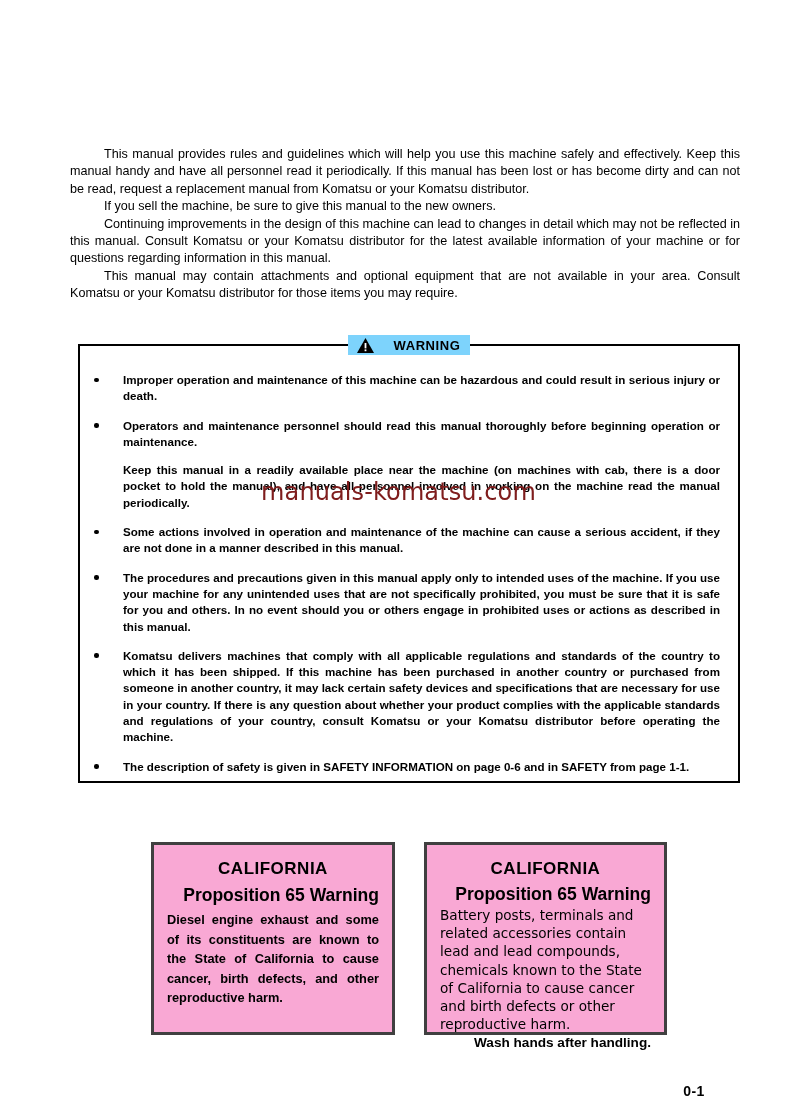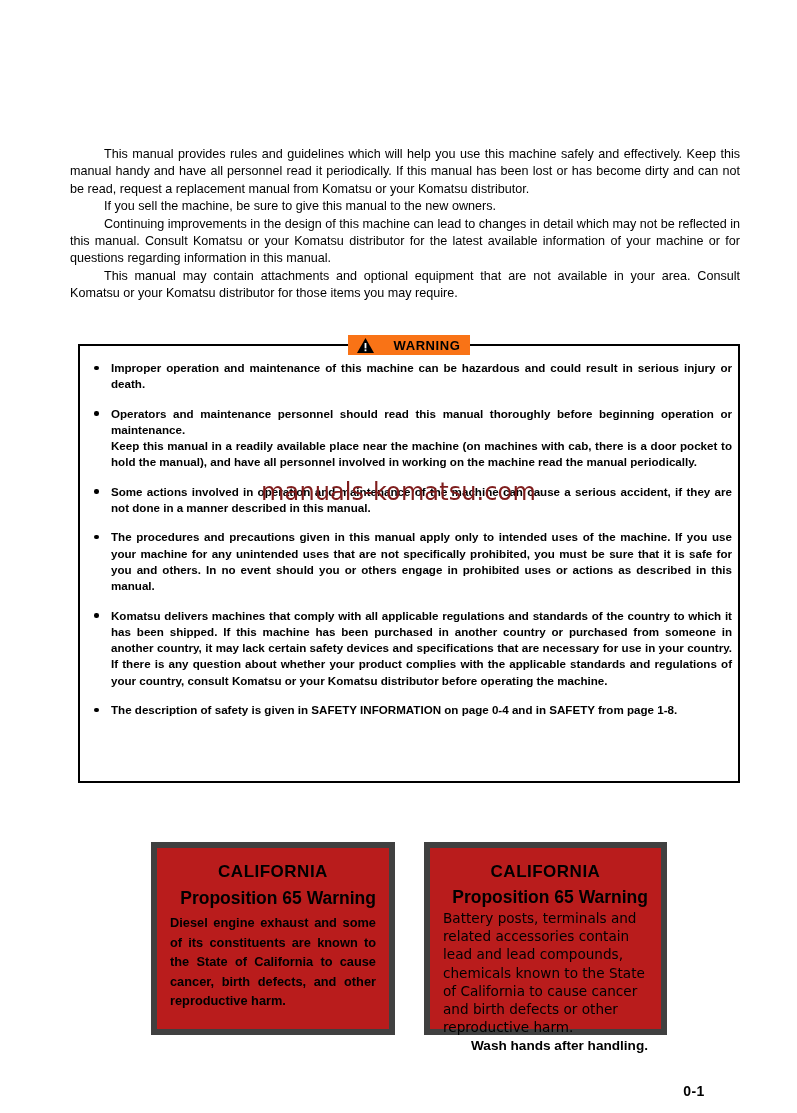--- a/index.html
+++ b/index.html
@@ -74,21 +74,21 @@
     left: 78px;
     top: 335px;
     width: 662px;
     height: 20px;
     display: flex;
     align-items: center;
     justify-content: center;
     gap: 0;
   }
   .warning-header-inner {
-    background: #f97316;
+    background: #7dd3fc;
     padding: 0 9px;
     display: flex;
     align-items: center;
     gap: 19px;
     height: 20px;
   }
   .warn-triangle {
     display: block;
   }
   .warning-label {
@@ -115,21 +115,21 @@
   .warn-bullet {
     position: absolute;
     left: 2px;
     top: 5.5px;
     width: 4.5px;
     height: 4.5px;
     background: #000;
     border-radius: 50%;
   }
   .warn-para {
-    margin: 0;
+    margin: 12px;
     text-align: justify;
     text-justify: inter-word;
   }
   .warn-para.nojust { text-align: left; }
 
   
   .watermark {
     position: absolute;
     left: 0;
     top: 478px;
@@ -138,23 +138,23 @@
     font-size: 24px;
     font-family: "DejaVu Sans", sans-serif;
     color: #7f1d1d;
     letter-spacing: 0.1px;
     pointer-events: none;
   }
 
   
   .ca-box {
     position: absolute;
-    border: 6px solid #404040;
+    border: 3px solid #404040;
     box-sizing: border-box;
-    background: #b91c1c;
+    background: #f9a8d4;
   }
   .ca-left {
     left: 151px;
     top: 842px;
     width: 244px;
     height: 193px;
   }
   .ca-right {
     left: 424px;
     top: 842px;
@@ -261,21 +261,21 @@
     <div class="warn-item">
       <span class="warn-bullet"></span>
       <p class="warn-para">The procedures and precautions given in this manual apply only to intended uses of the machine. If you use your machine for any unintended uses that are not specifically prohibited, you must be sure that it is safe for you and others. In no event should you or others engage in prohibited uses or actions as described in this manual.</p>
     </div>
     <div class="warn-item">
       <span class="warn-bullet"></span>
       <p class="warn-para">Komatsu delivers machines that comply with all applicable regulations and standards of the country to which it has been shipped. If this machine has been purchased in another country or purchased from someone in another country, it may lack certain safety devices and specifications that are necessary for use in your country. If there is any question about whether your product complies with the applicable standards and regulations of your country, consult Komatsu or your Komatsu distributor before operating the machine.</p>
     </div>
     <div class="warn-item">
       <span class="warn-bullet"></span>
-      <p class="warn-para nojust">The description of safety is given in SAFETY INFORMATION on page 0-4 and in SAFETY from page 1-8.</p>
+      <p class="warn-para nojust">The description of safety is given in SAFETY INFORMATION on page 0-6 and in SAFETY from page 1-1.</p>
     </div>
   </div>
 
   <div class="watermark">manuals-komatsu.com</div>
 
   <div class="ca-box ca-left">
     <div class="ca-inner">
       <div class="ca-title">CALIFORNIA</div>
       <div class="ca-subtitle">Proposition 65 Warning</div>
       <div class="ca-body-left">Diesel engine exhaust and some of its constituents are known to the State of California to cause cancer, birth defects, and other reproductive harm.</div>

